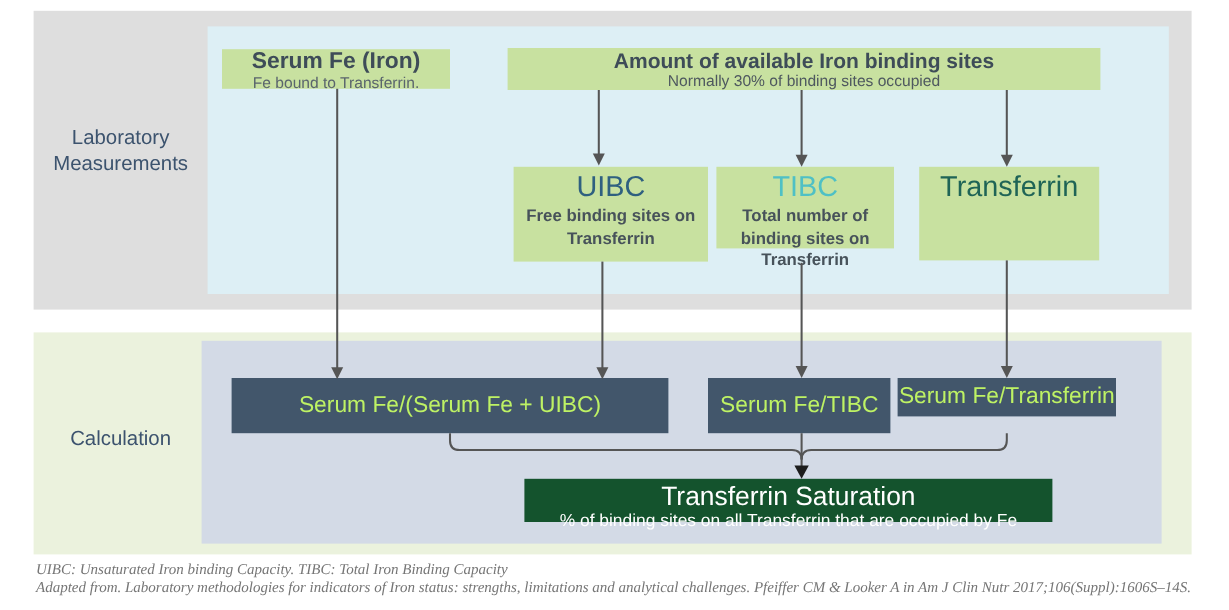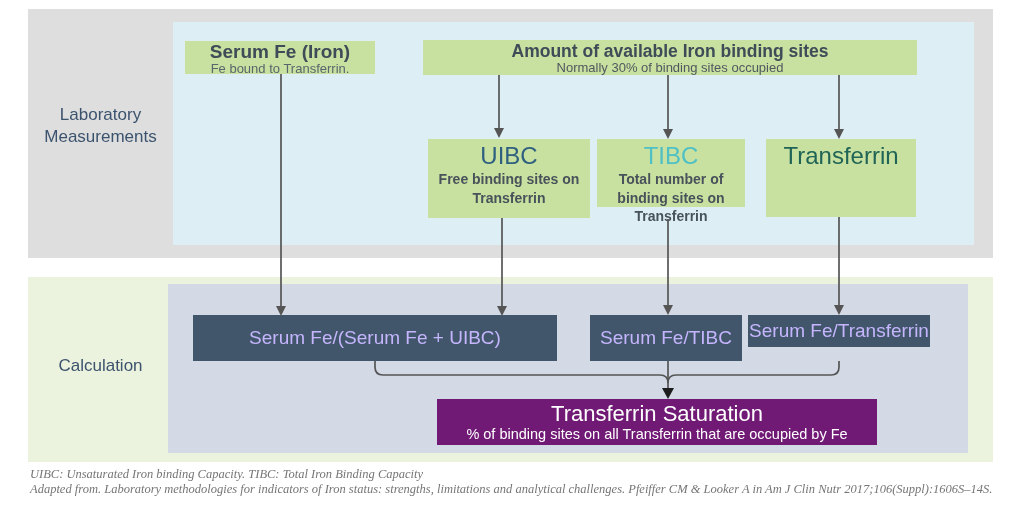--- a/index.html
+++ b/index.html
@@ -40,32 +40,32 @@
   .s-serumfe  { font-size: 13px; color: #5a656d; line-height: 1.1; }
   .t-amount   { font-size: 17.5px; font-weight: bold; color: #3e4c58; line-height: 1.1; }
   .s-amount   { font-size: 13px; color: #4e585f; line-height: 1.15; }
   .t-uibc        { font-size: 24px; color: #2f6080; line-height: 1.1; }
   .t-tibc        { font-size: 24px; color: #4fc0c5; line-height: 1.1; }
   .t-transferrin { font-size: 24px; color: #1f6456; line-height: 1.1; }
   .sub-bold { font-size: 14px; font-weight: bold; color: #47525a; line-height: 1.3; margin-top: 1px; }
 
   
   .formula-box {
-    background: #42566b; color: #c4b5fd;
+    background: #42566b; color: #bef264;
     display: flex; align-items: center; justify-content: center;
     font-size: 19px;
   }
   .box-f1 { left: 193px; top: 315px; width: 364px; height: 46px; }
   .box-f2 { left: 590px; top: 315px; width: 152px; height: 46px; }
   .box-f3 { left: 748px; top: 315px; width: 182px; height: 32px; }
 
   
   .result-box {
-    left: 437px; top: 399px; width: 440px; height: 46px;
-    background: #701a75; color: #ffffff; text-align: center; padding-top: 2px;
+    left: 437px; top: 399px; width: 440px; height: 36px;
+    background: #14532d; color: #ffffff; text-align: center; padding-top: 2px;
   }
   .t-result { font-size: 22px; line-height: 1.15; }
   .s-result { font-size: 14.5px; line-height: 1.15; }
 
   
   svg.connectors { left: 0; top: 0; width: 1024px; height: 508px; pointer-events: none; }
   svg.connectors path { fill: none; stroke: #555555; stroke-width: 1.7px; }
   svg.connectors polygon { fill: #555555; stroke: none; }
   svg.connectors polygon.dark { fill: #1d1d1d; }
 

